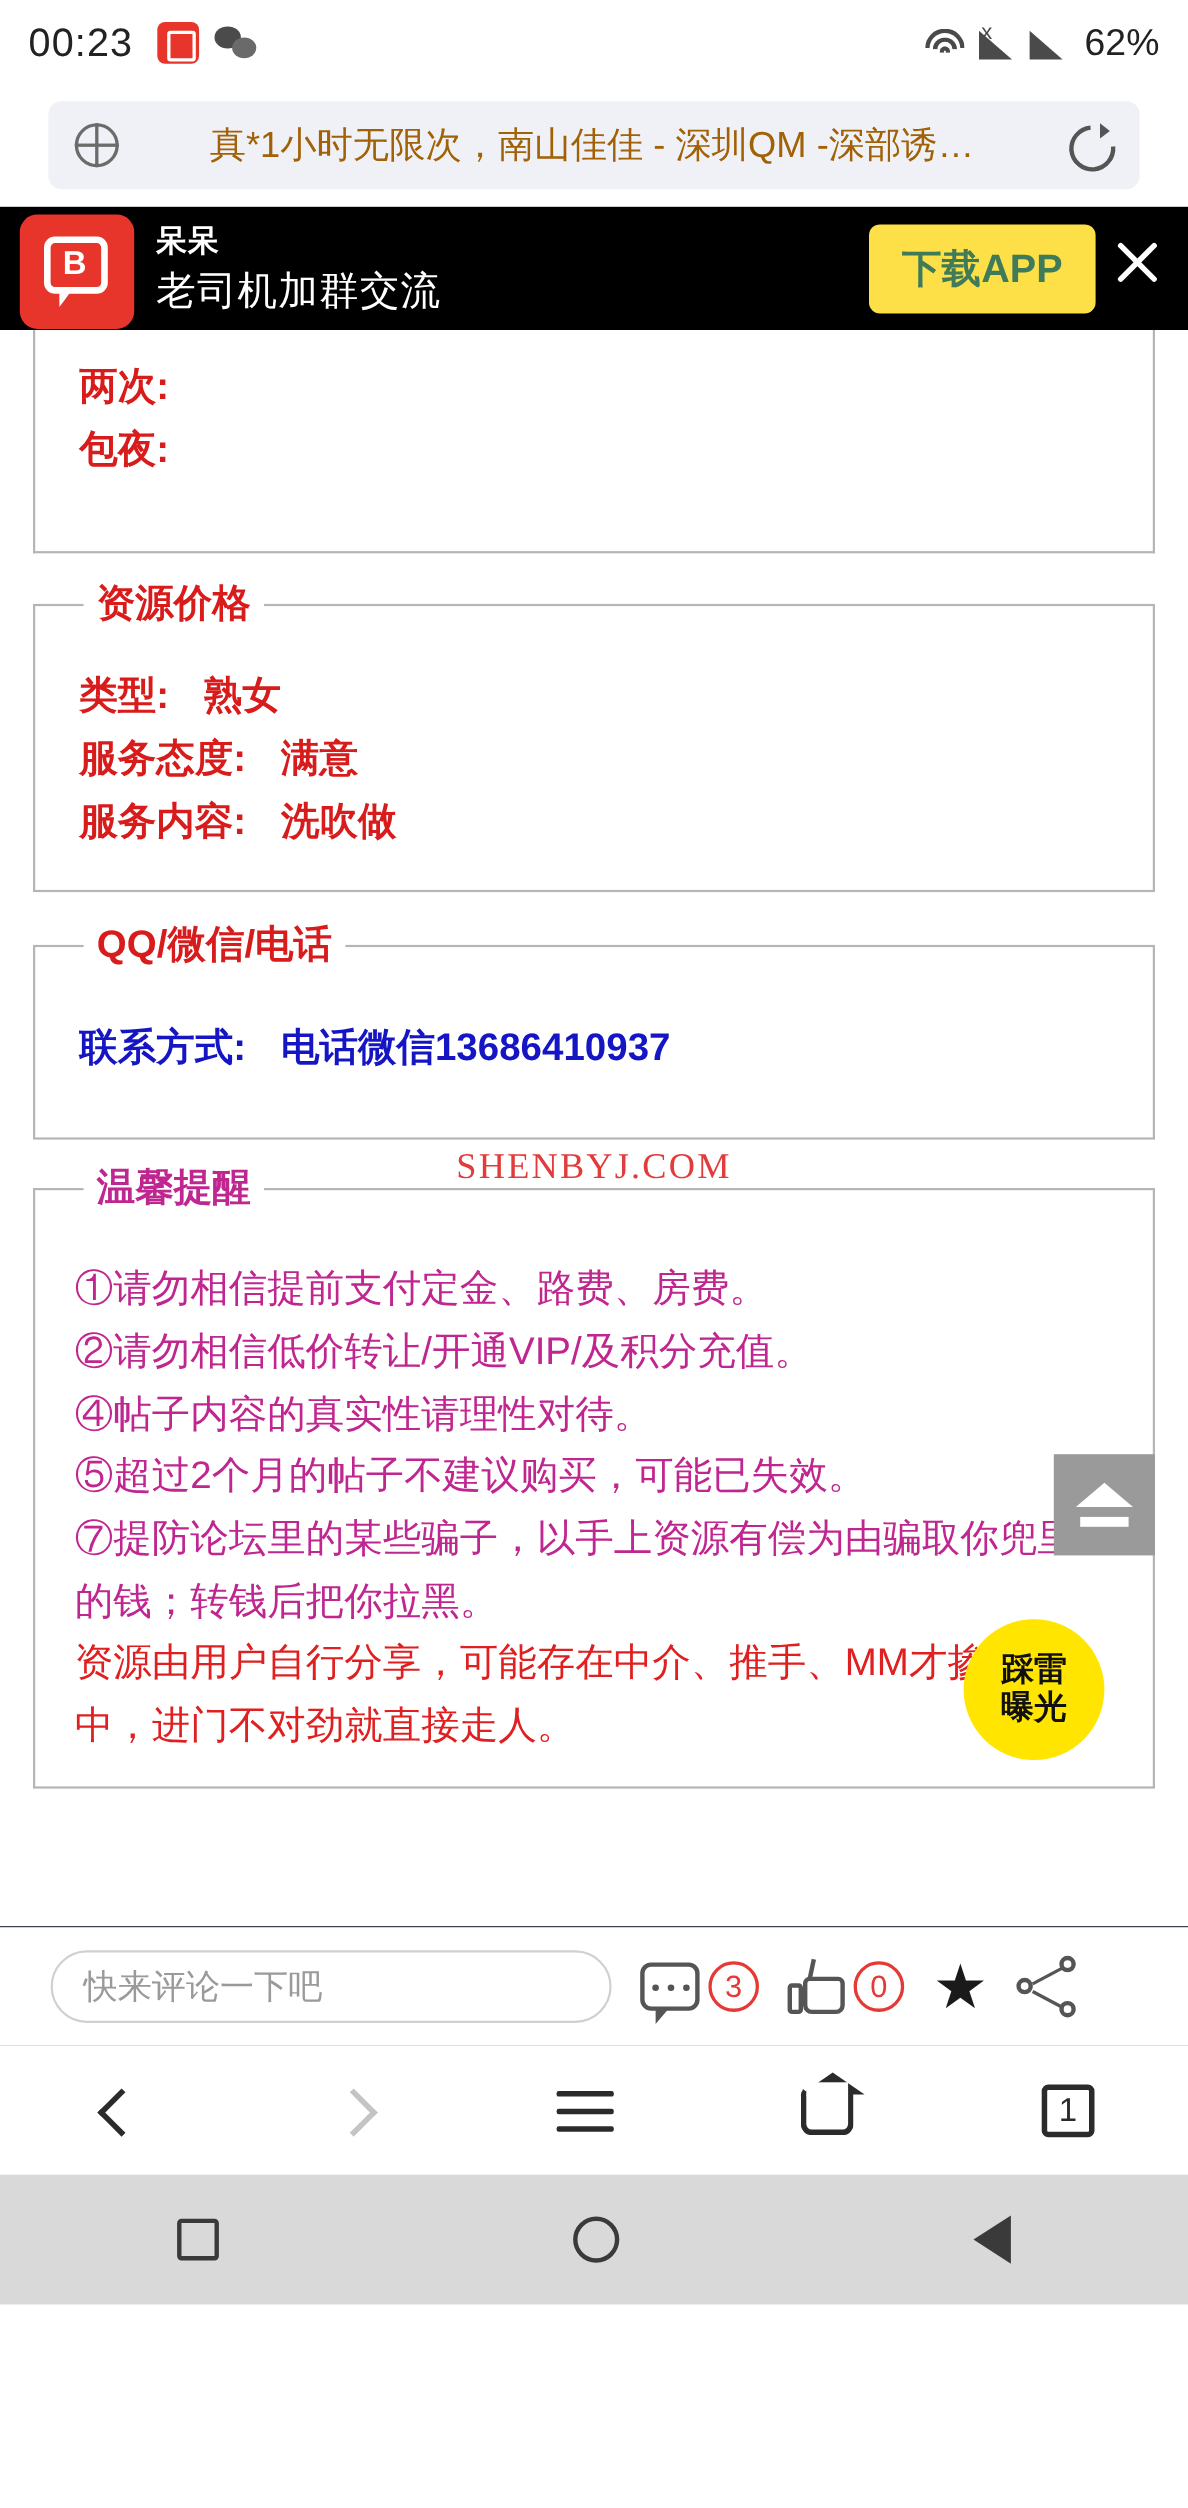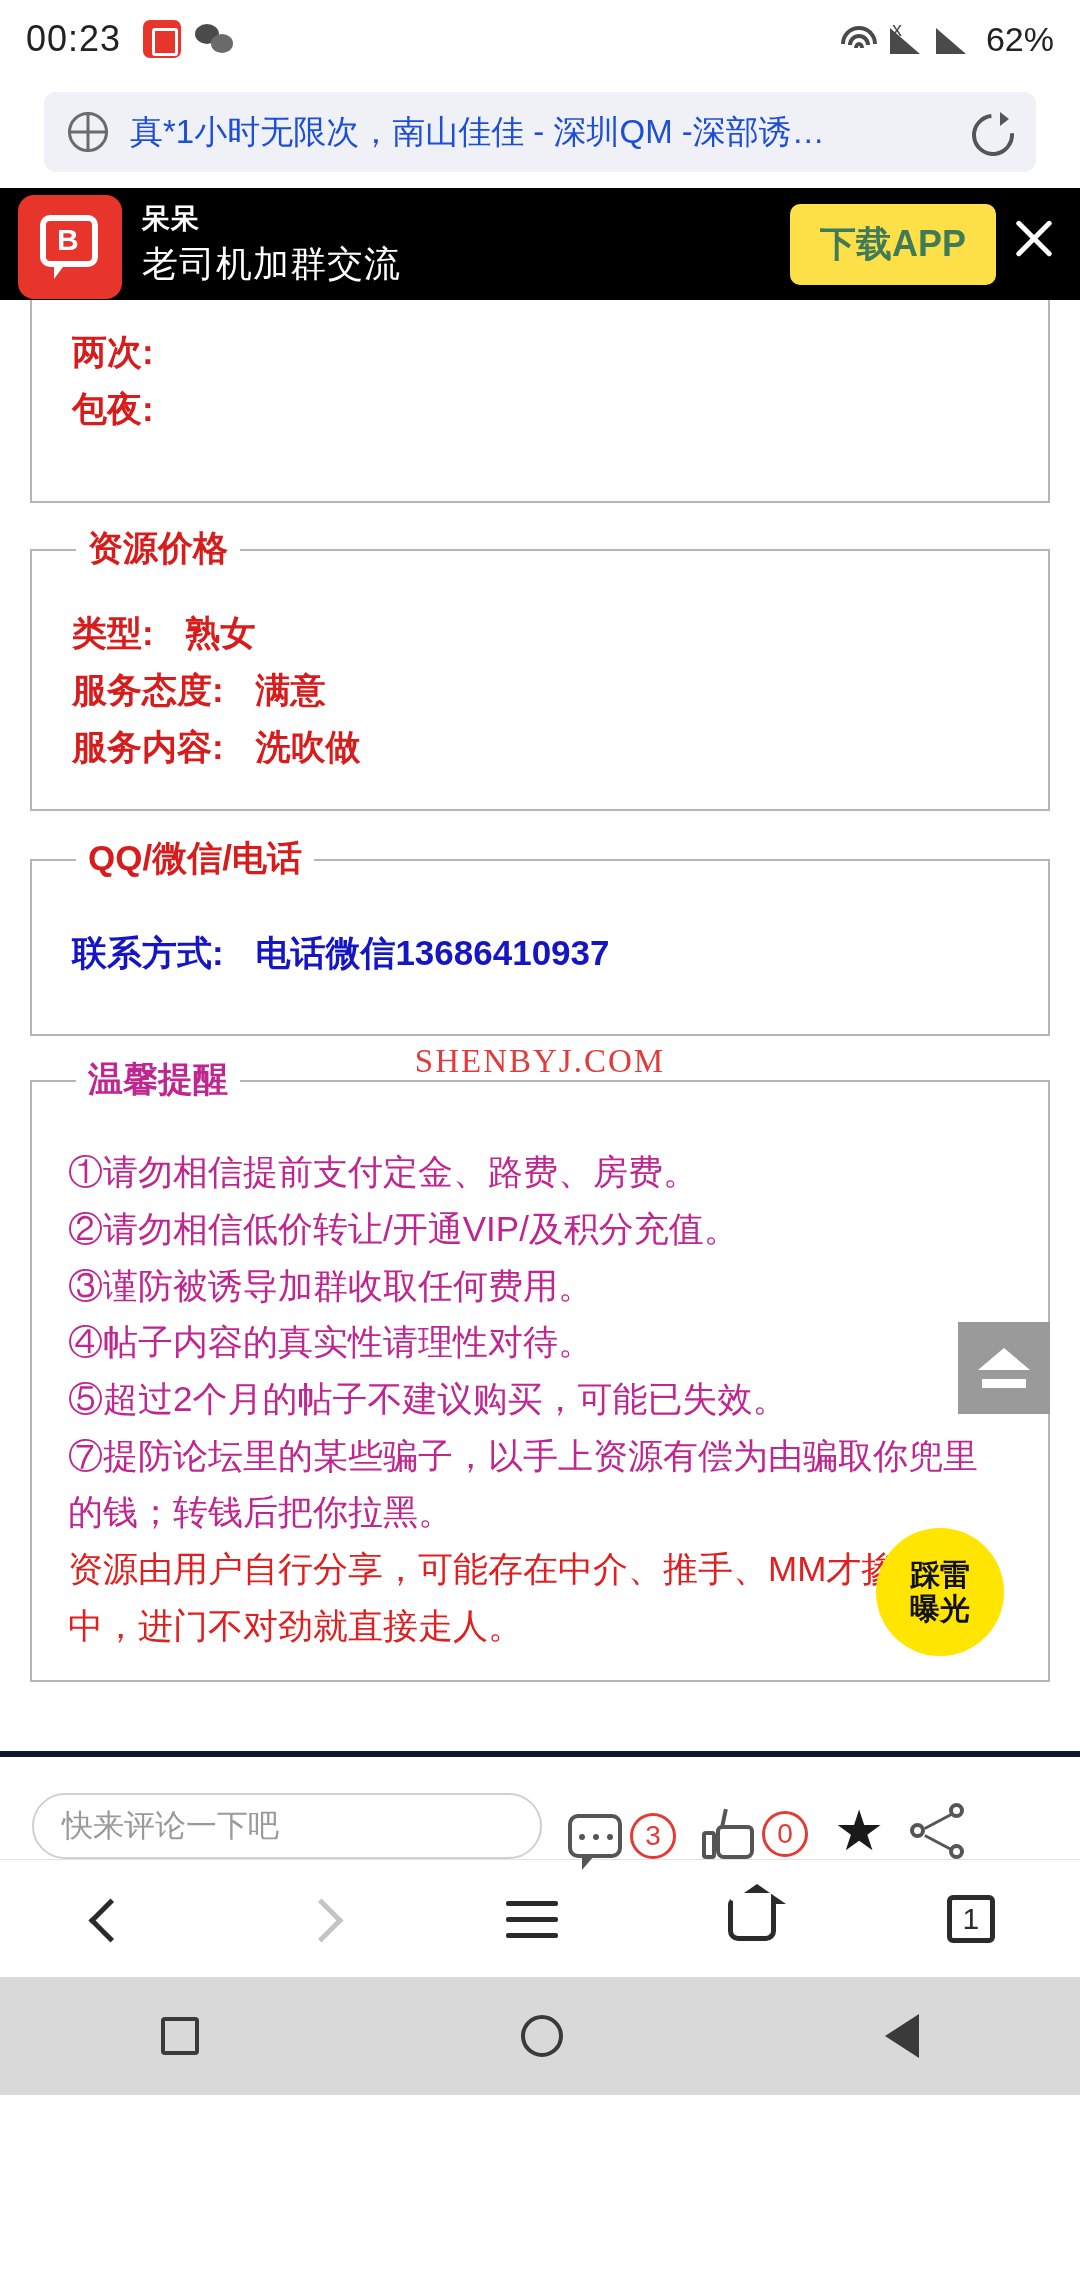--- a/index.html
+++ b/index.html
@@ -144,24 +144,25 @@
     content: "";
     position: absolute;
     left: -3px; top: 50%;
     width: 40px; height: 3px;
     background: #6b6b6b;
     transform: translateY(-50%);
   }
   .url-text {
     flex: 1;
     font-size: 33px;
-    color: #1d4ed8;
+    color: #a16207;
     white-space: nowrap;
     overflow: hidden;
     text-overflow: ellipsis;
+    text-align: center;
   }
   .reload-icon {
     flex: 0 0 44px;
     width: 44px; height: 44px;
     position: relative;
   }
   .reload-icon::before {
     content: "";
     position: absolute;
     left: 4px; top: 4px;
@@ -383,24 +384,24 @@
   .stamp span {
     font-size: 30px;
     color: #111;
     font-weight: bold;
   }
 
   
   .comment-bar {
     flex: 0 0 108px;
     background: #ffffff;
-    border-top: 6px solid #0f172a;
-    display: flex;
-    align-items: flex-end;
-    padding: 0 32px;
+    border-top: 1px solid #0f172a;
+    display: flex;
+    align-items: center;
+    padding: 0 46px;
     gap: 26px;
   }
   .comment-input {
     flex: 1 1 auto;
     height: 66px;
     border: 2px solid #d0d0d0;
     border-radius: 33px;
     display: flex;
     align-items: center;
     padding: 0 28px;
@@ -686,21 +687,20 @@
         <span class="val">电话微信13686410937</span>
       </div>
       <div class="watermark" style="bottom:-46px;">SHENBYJ.COM</div>
     </div>
 
     <div class="tips-panel" style="margin-top:44px;">
       <div class="legend purple">温馨提醒</div>
       <div style="height:22px"></div>
       <div class="tip">①请勿相信提前支付定金、路费、房费。</div>
       <div class="tip">②请勿相信低价转让/开通VIP/及积分充值。</div>
-      <div class="tip">③谨防被诱导加群收取任何费用。</div>
       <div class="tip">④帖子内容的真实性请理性对待。</div>
       <div class="tip">⑤超过2个月的帖子不建议购买，可能已失效。</div>
       <div class="tip">⑦提防论坛里的某些骗子，以手上资源有偿为由骗取你兜里的钱；转钱后把你拉黑。</div>
       <div class="tip red">资源由用户自行分享，可能存在中介、推手、MM才掺杂其中，进门不对劲就直接走人。</div>
 
       <div class="stamp">
         <span>踩雷</span>
         <span>曝光</span>
       </div>
     </div>

